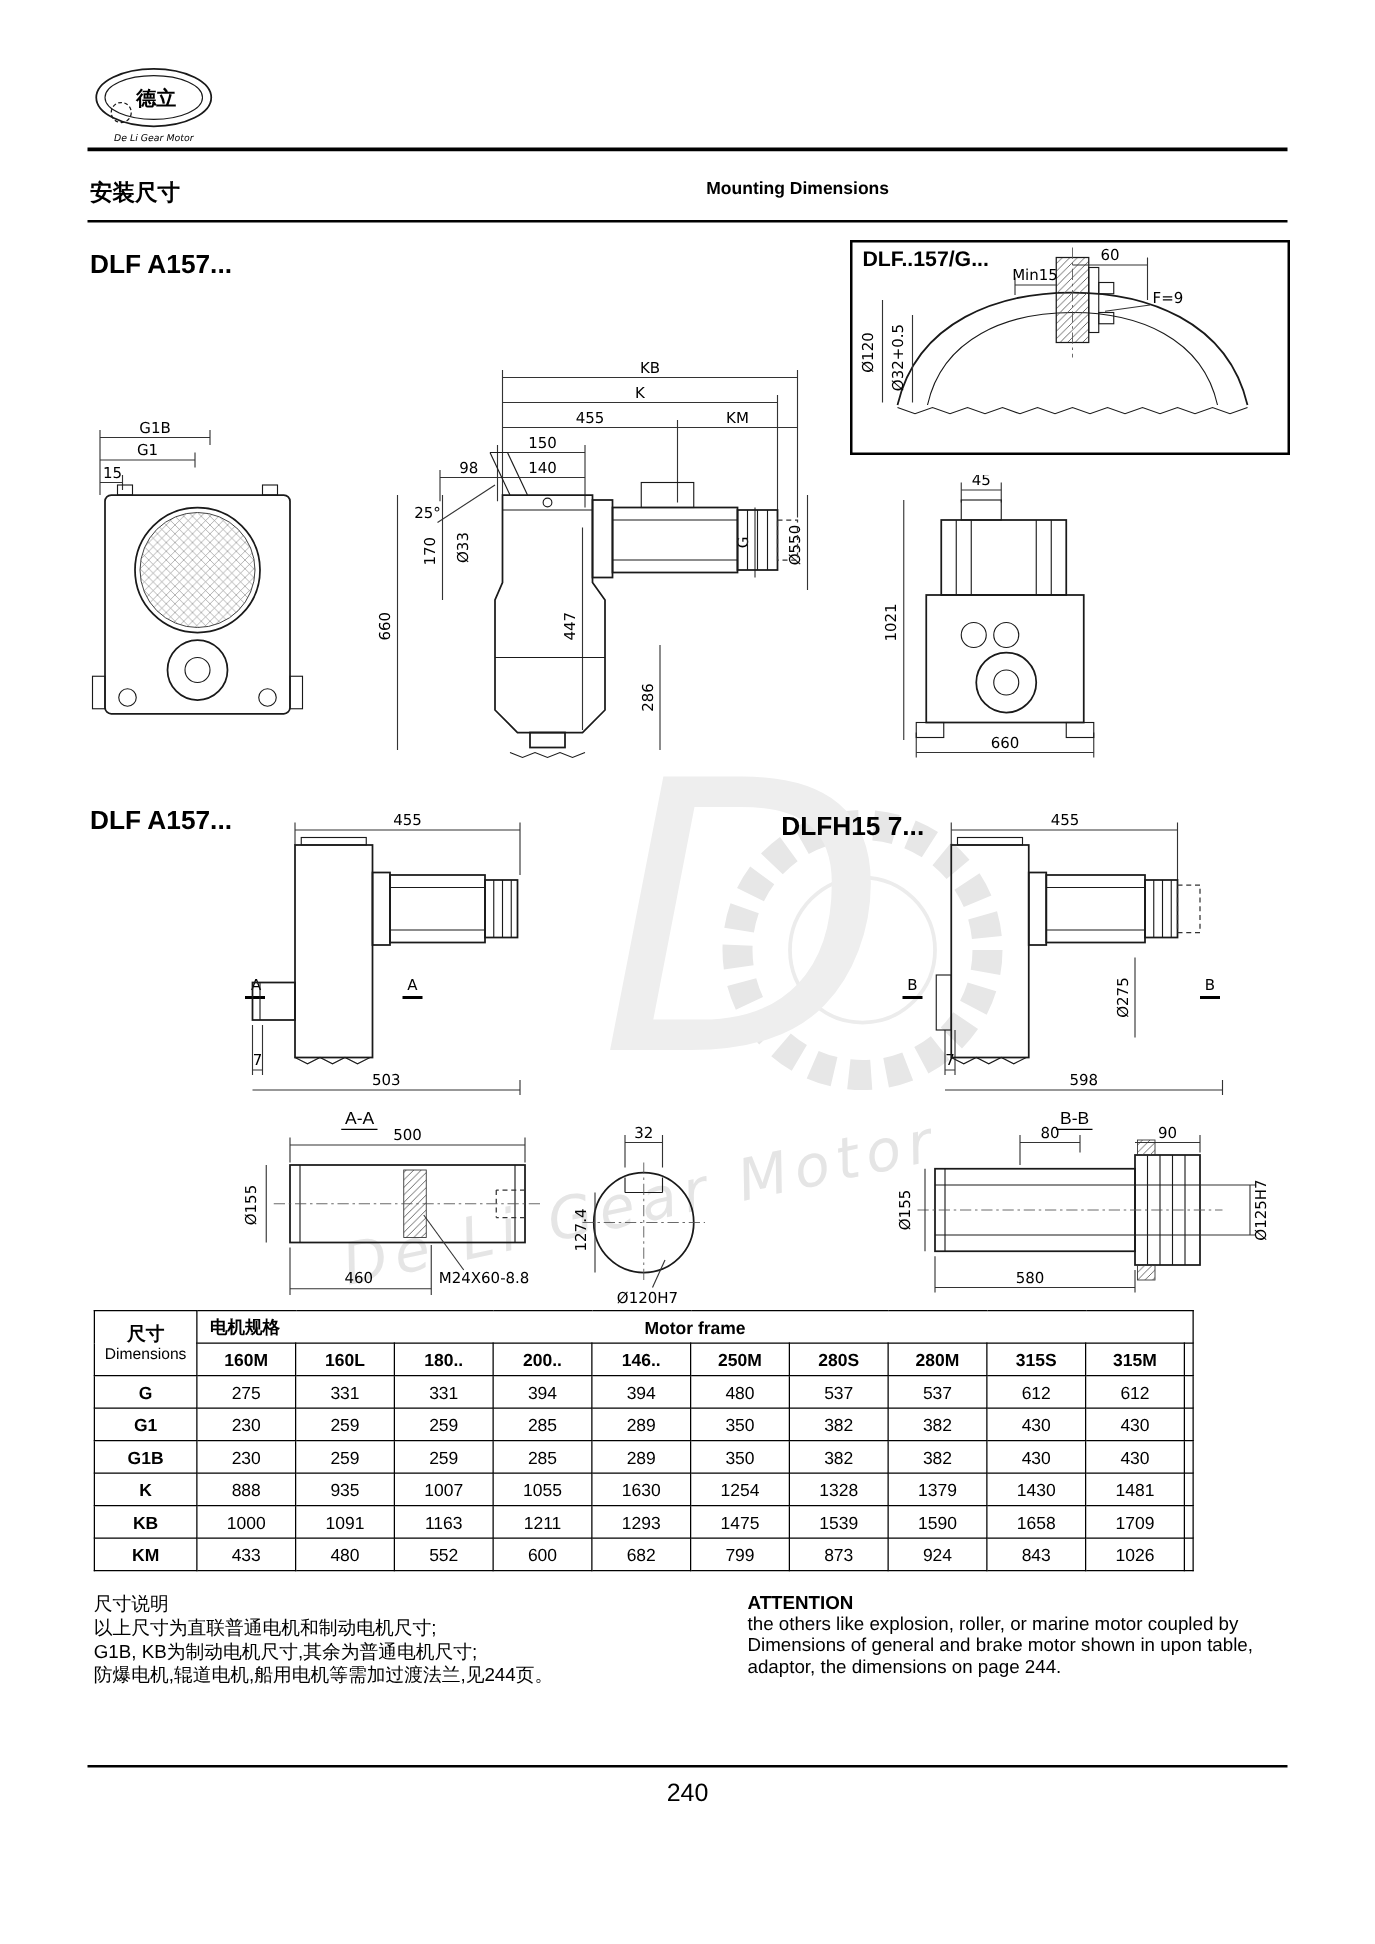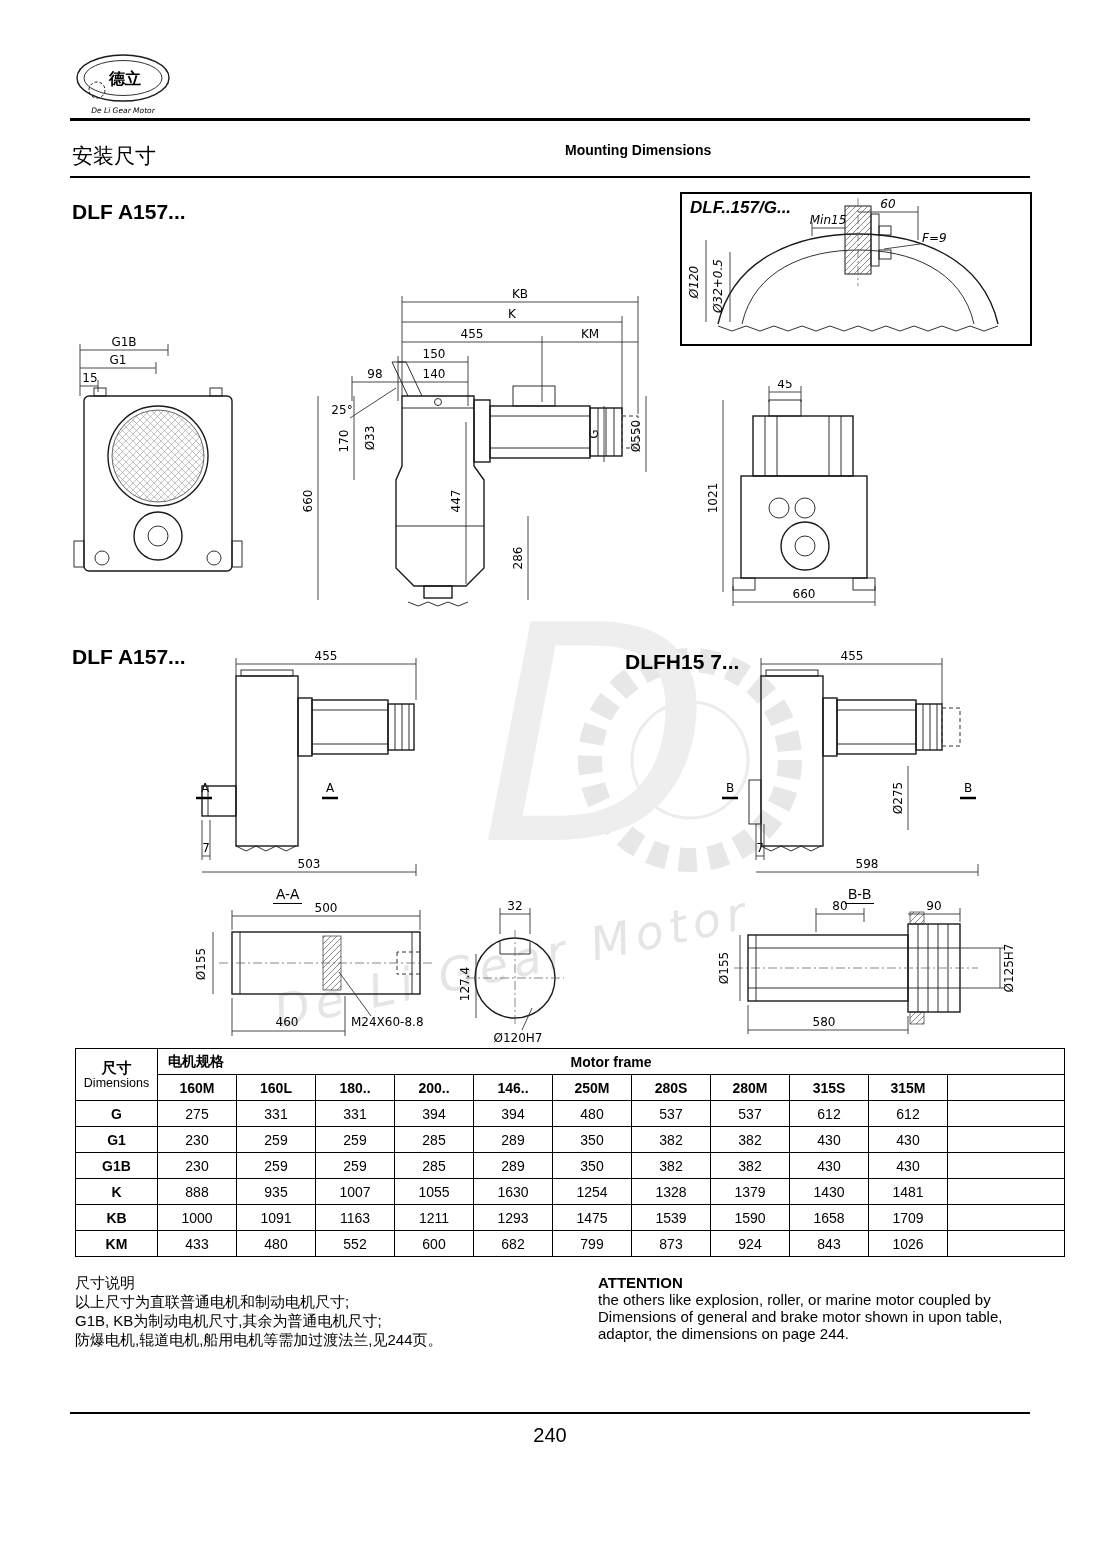--- a/index.html
+++ b/index.html
@@ -11,27 +11,27 @@
   text.dt { font-size:12px; fill:#000; }
   .ol  { fill:none; stroke:#1a1a1a; stroke-width:1.4; }
   .ol2 { fill:none; stroke:#1a1a1a; stroke-width:0.9; }
   .dm  { stroke:#333; stroke-width:0.9; fill:none; }
   .cl  { stroke:#555; stroke-width:0.7; stroke-dasharray:9 3 2 3; fill:none; }
   .dsh { fill:none; stroke:#333; stroke-width:1; stroke-dasharray:4 3; }
   .brand { left:185px; top:66px; font-size:34px; font-weight:bold; letter-spacing:16px; }
   .rule-thick { left:70px; top:118px; width:960px; height:3px; background:#000; }
   .rule-thin  { left:70px; top:176px; width:960px; height:2px; background:#000; }
   .rule-bottom{ left:70px; top:1412px; width:960px; height:2px; background:#000; }
-  .title-zh { left:72px; top:142px; font-size:21px; font-weight:normal; }
+  .title-zh { left:72px; top:142px; font-size:18px; font-weight:bold; }
   .title-en { left:565px; top:142px; font-size:14px; font-weight:bold; }
   .dlabel { position:absolute; font-weight:bold; font-size:21px; }
   .boxlabel { position:absolute; left:8px; top:4px; font-weight:bold; font-size:17px; }
-  .flangebox { left:680px; top:192px; width:352px; height:154px; border:2px solid #000;font-style:italic; }
+  .flangebox { left:680px; top:192px; width:352px; height:172px; border:2px solid #000; }
   .seclabel { position:absolute; font-size:14px; border-bottom:1px solid #000; padding:0 3px 1px; }
-  .dim-table { position:absolute; left:75px; top:1048px; width:990px; border-collapse:collapse; table-layout:fixed; font-size:14px; }
+  .dim-table { position:absolute; left:75px; top:1048px; width:880px; border-collapse:collapse; table-layout:fixed; font-size:14px; }
   .dim-table th, .dim-table td { border:1px solid #000; text-align:center; height:26px; padding:0; overflow:hidden; }
   .dim-table thead th { font-weight:bold; }
   .dim-table td.rowlabel { font-weight:bold; }
   .dimcell-zh { font-size:15px; font-weight:bold; line-height:17px; }
   .dimcell-en { font-size:12.5px; font-weight:normal; line-height:14px; }
   .mf-cell { position:relative; }
   .mf-zh { position:absolute; left:10px; top:50%; transform:translateY(-50%); font-weight:bold; font-size:14px; }
   .notes { position:absolute; top:1274px; font-size:15px; }
   .notes .ntitle { font-weight:bold; }
   .notes .line { }

